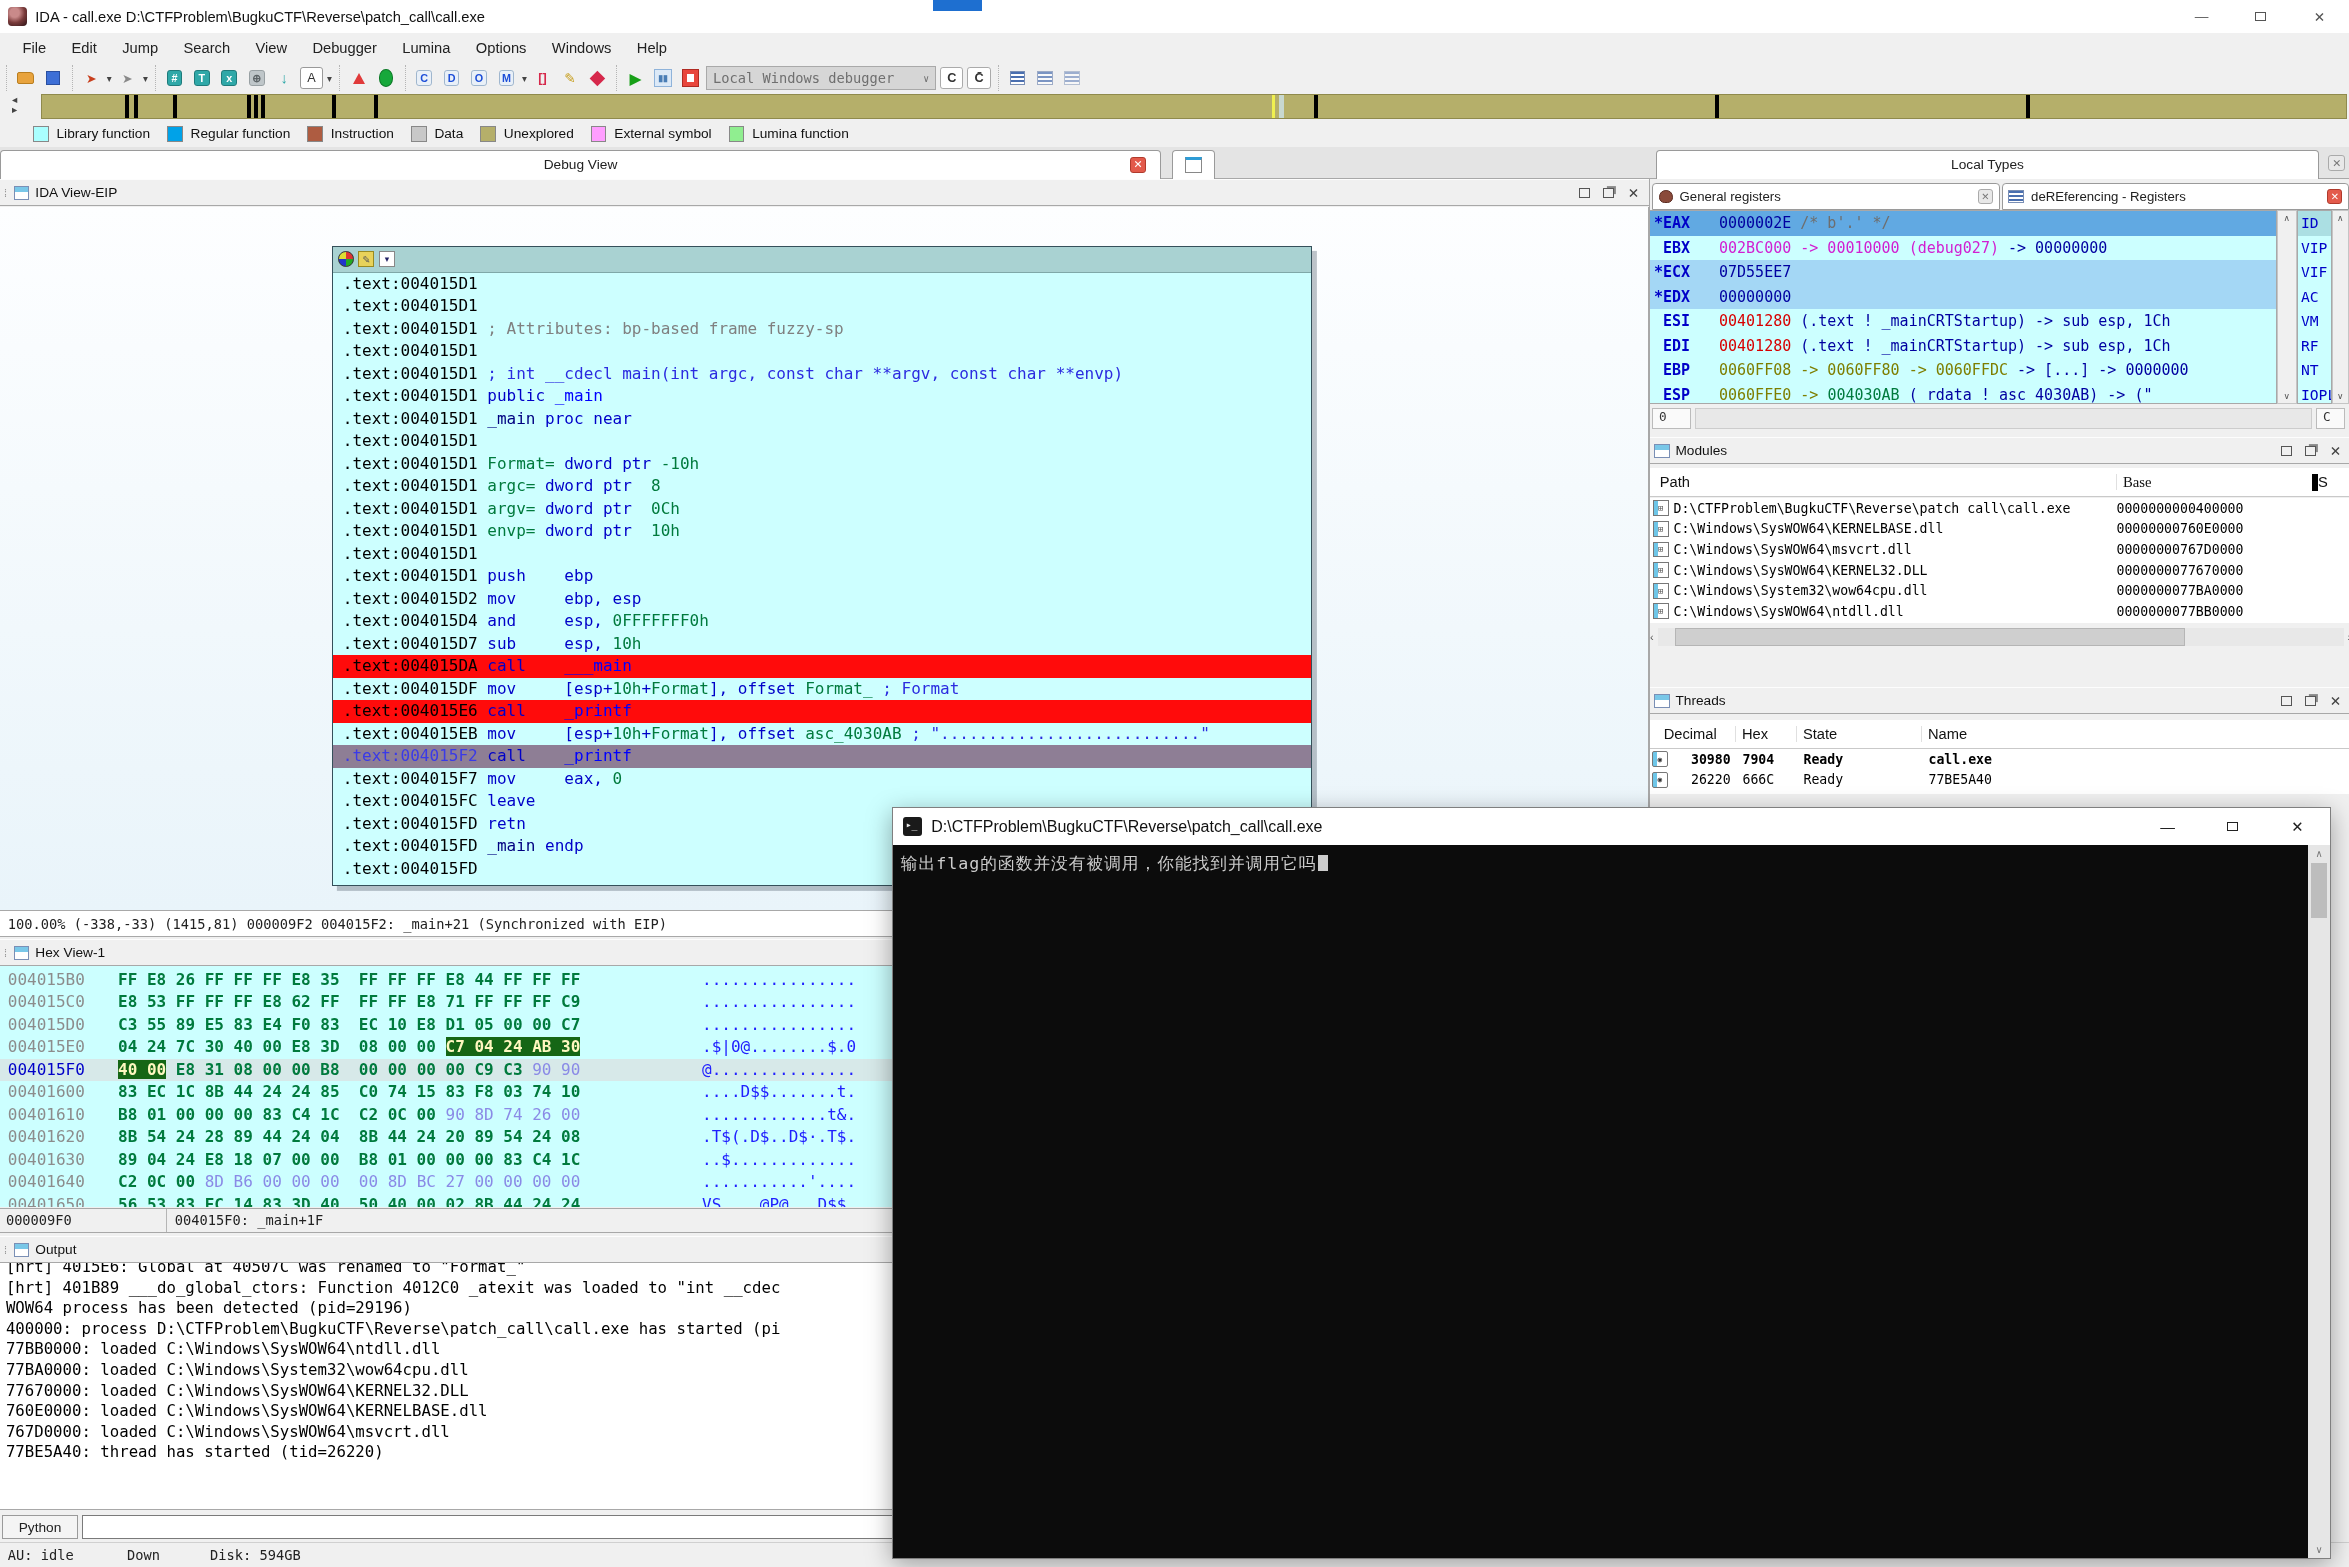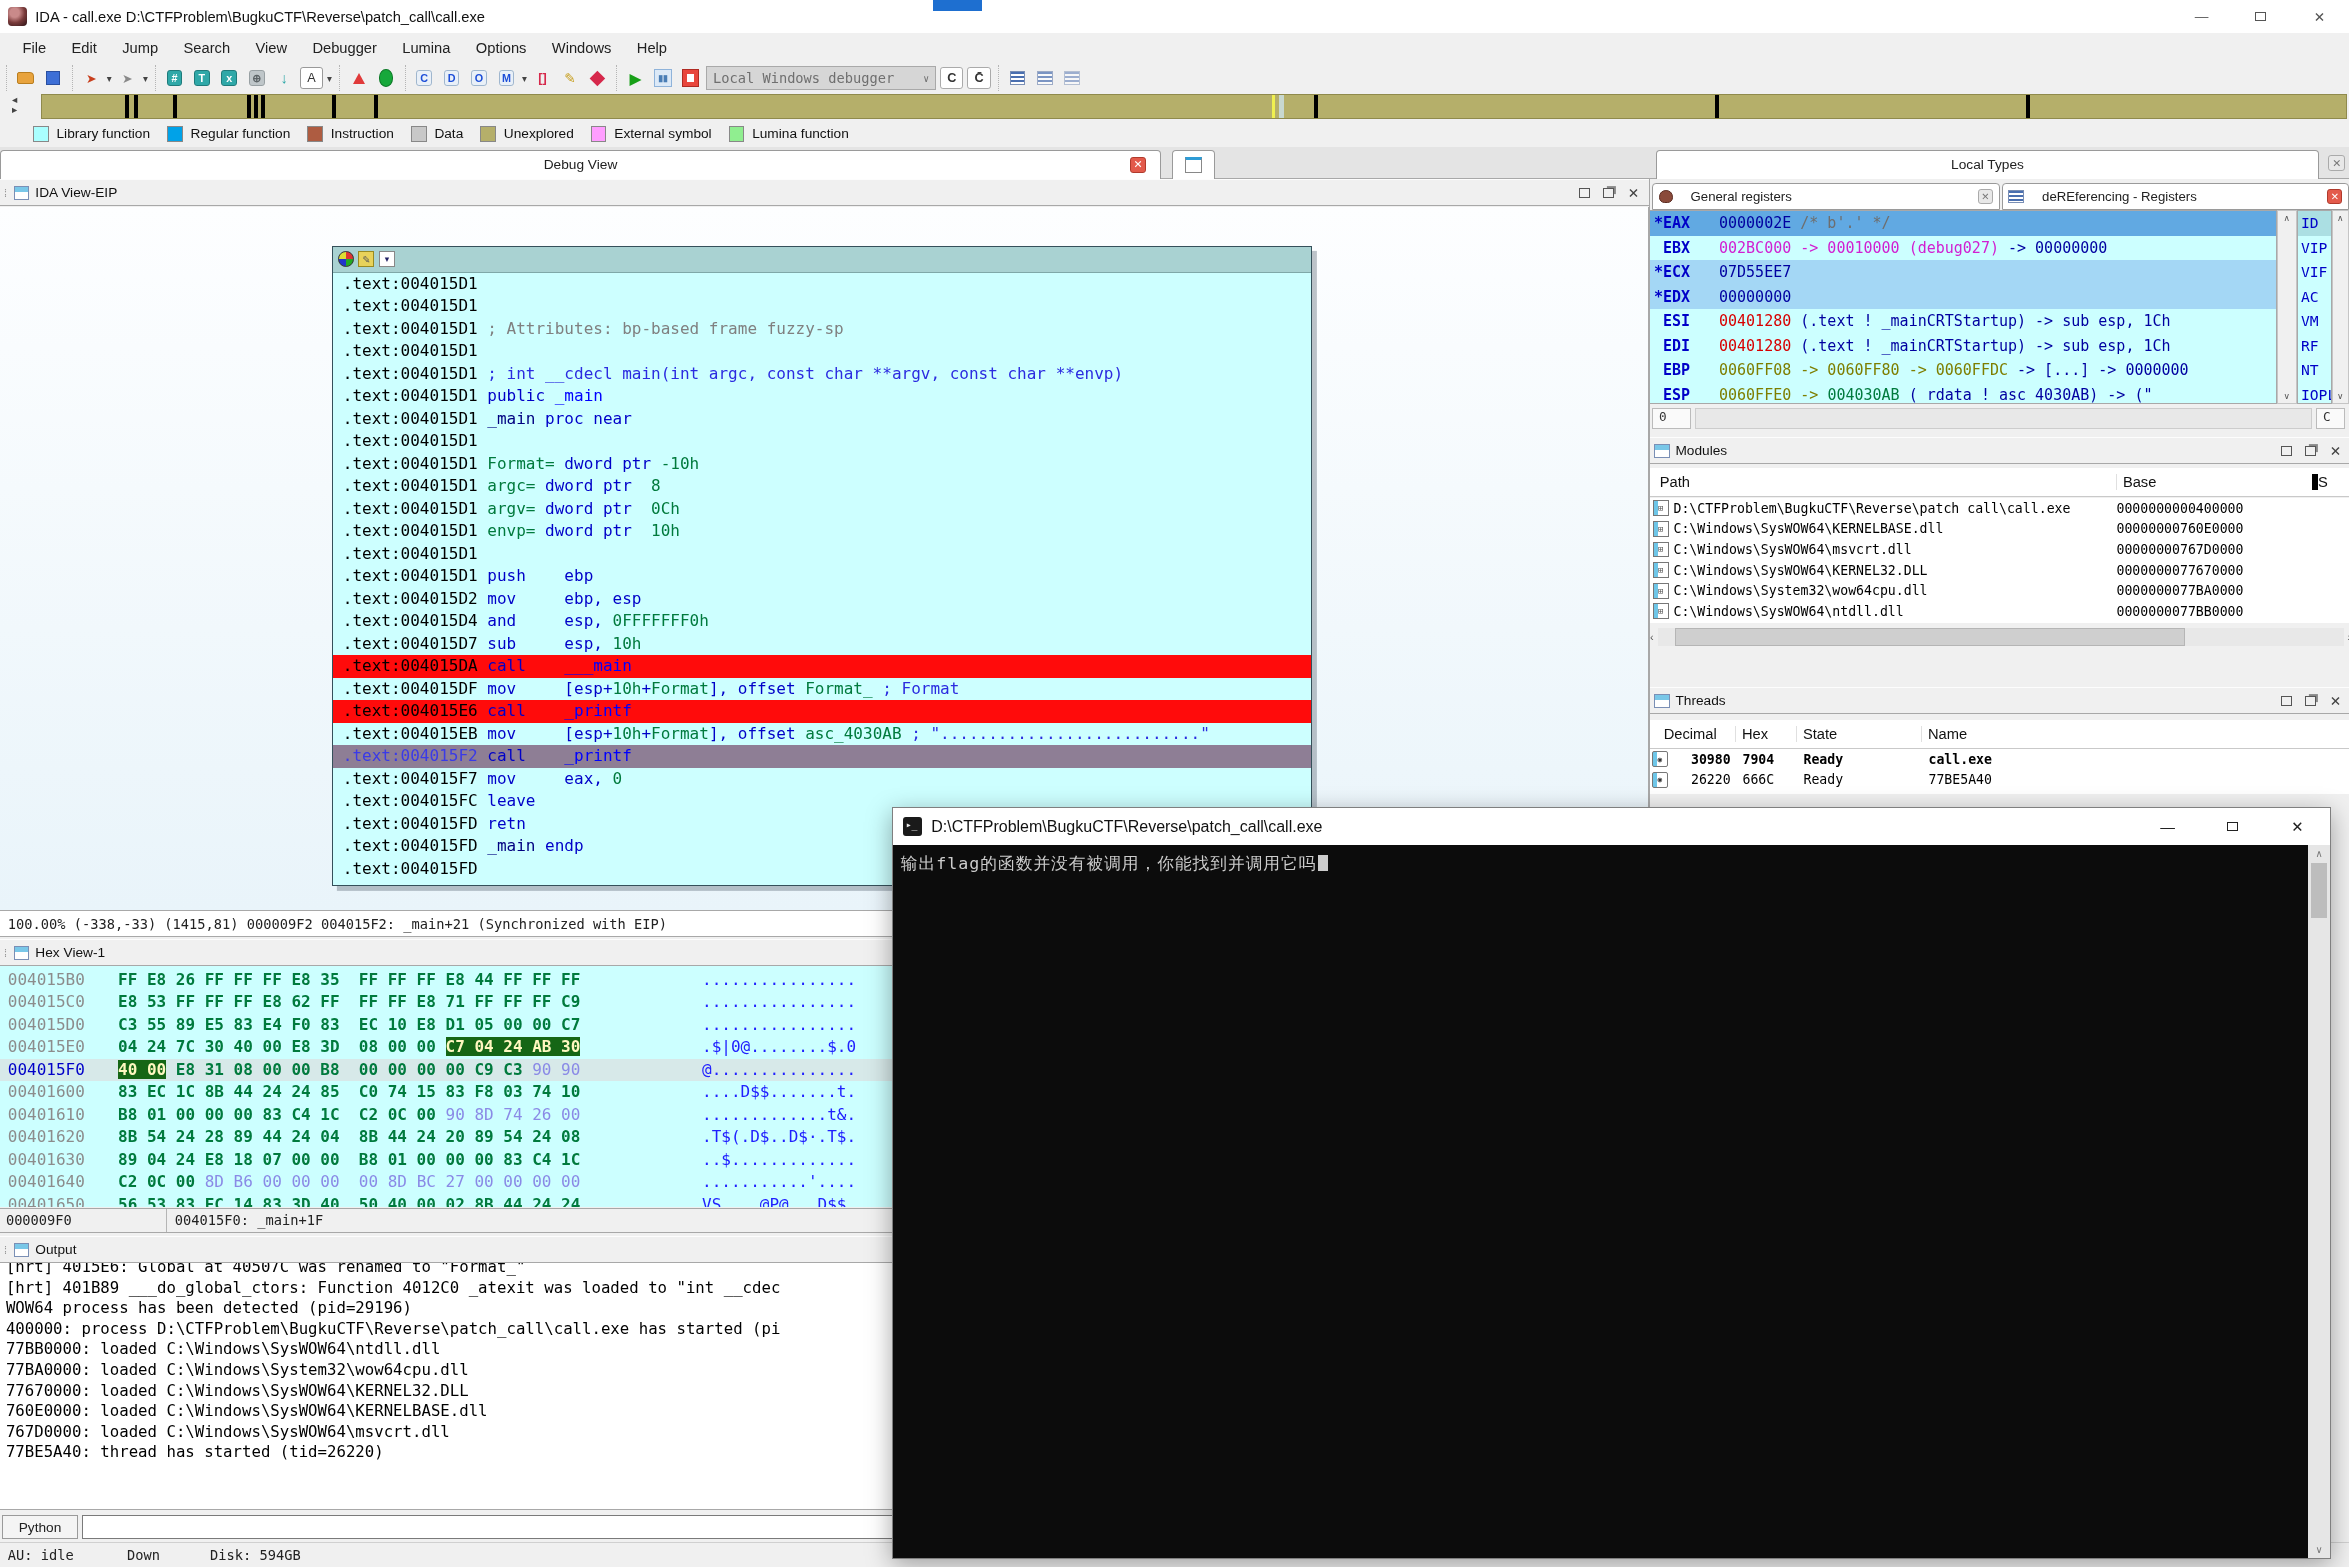--- a/index.html
+++ b/index.html
@@ -112,21 +112,21 @@
   #python-input { flex:1; height:24.5px; border:1px solid #7A7A7A; background:#fff; margin-right:2px; font-size:13.7px; padding:0 3.9px; font-family:"DejaVu Sans Mono",monospace;}
 
   #statusbar { position:absolute; left:0; top:1542px; width:2349px; height:25.5px; background:#F0F0F0; border-top:1px solid #D0D0D0; display:flex; align-items:center; font-family:"DejaVu Sans Mono",monospace; font-size:13.7px; color:#222; }
   #statusbar .s1 { padding-left:7.8px; width:127px; }
   #statusbar .s2 { width:83px; }
   #statusbar .s3 { width:196px; }
 
   
   #rightcol { position:absolute; left:1649px; top:179px; width:701px; height:1362px; background:#F0F0F0; border-left:1px solid #A8A8A8; }
   #regtabs { position:absolute; left:2px; top:3.9px; width:697px; height:27.4px; display:flex; gap:2px; }
-  .regtab { flex:1; background:#FFFFFF; border:1px solid #9A9A9A; border-radius:3.9px 3.9px 0 0; display:flex; align-items:center; font-size:13.2px; padding:0 5.9px; gap:18px; color:#222; }
+  .regtab { flex:1; background:#FFFFFF; border:1px solid #9A9A9A; border-radius:3.9px 3.9px 0 0; display:flex; align-items:center; font-size:13.2px; padding:0 5.9px; gap:7px; color:#222; }
   .regtab .closex { margin-left:auto; width:14.7px; height:14.7px; font-size:9.8px; }
   .bug { width:13.7px; height:13.7px; border-radius:50% 50% 40% 40%; background:#8A4A3A; border:1px solid #5A2A20; }
   #registers { position:absolute; left:0; top:31px; width:627px; height:194px; background:#CCFFFF; overflow:hidden; border:1px solid #A8A8A8; border-left:none; }
   .rrow { height:24.5px; display:flex; font-family:"DejaVu Sans Mono",monospace; font-size:15px; line-height:24.5px; white-space:pre; }
   .rrow.sel1 { background:#61A9E2; }
   .rrow.sel2 { background:#A4D7F5; }
   .rname { width:69px; color:#0000C8; font-weight:bold; padding-left:3.9px; }
   .navy { color:#0000A0; } .mag { color:#D11FD1; } .redc { color:#D80000; } .olv { color:#7E7E00; } .grn { color:#007A3D; } .gryc { color:#6E6E6E; }
   #regvscroll { position:absolute; left:627px; top:31px; width:19.6px; height:194px; background:#F0F0F0; border:1px solid #C5C5C5; font-size:8.8px; color:#555; display:flex; flex-direction:column; justify-content:space-between; align-items:center; padding:2px 0; }
   #flagcol { position:absolute; left:647px; top:31px; width:35px; height:194px; background:#CCFFFF; border:1px solid #A8A8A8; overflow:hidden; }
@@ -134,21 +134,21 @@
   .flag.hl { background:#ABDFE3; }
   #flagscroll { position:absolute; left:682px; top:31px; width:16.7px; height:194px; background:#F0F0F0; border:1px solid #C5C5C5; font-size:8.8px; color:#555; display:flex; flex-direction:column; justify-content:space-between; align-items:center; padding:2px 0;}
   #reghscroll { position:absolute; left:0; top:227px; width:699px; height:24.5px; background:#F0F0F0; display:flex; align-items:center; font-family:"DejaVu Sans Mono",monospace; font-size:12.7px; color:#333; }
   #reghscroll .zbox { width:39px; height:20.6px; background:#FAFAFA; border:1px solid #BBB; padding-left:5.9px; margin-left:2px; }
   #reghscroll .track { flex:1; height:20.6px; background:#E8E8E8; border:1px solid #CCC; margin:0 3.9px; }
   #reghscroll .cbox { width:29px; height:20.6px; background:#FAFAFA; border:1px solid #BBB; padding-left:5.9px; margin-right:3.9px; }
 
   #modules-bar { position:absolute; left:0; top:258px; width:701px; height:27.4px; }
   #modules-head { position:absolute; left:0; top:289px; width:701px; height:29px; background:#FFF; border-bottom:1px solid #C9C9C9; display:flex; font-size:14.7px; color:#111; align-items:center; }
   #modules-head .c1 { padding-left:9.8px; width:467px; border-right:1px solid #E0E0E0; }
-  #modules-head .c2 { width:201px; padding-left:5.9px; border-right:6px solid #000000;}
+  #modules-head .c2 { width:201px; padding-left:5.9px; border-right:6px solid #000000;font-family:Liberation Serif, serif;}
   #modules-rows { position:absolute; left:0; top:319px; width:701px; height:125px; background:#FFF; overflow:hidden; }
   .mrow { height:20.6px; display:flex; align-items:center; font-family:"DejaVu Sans Mono",monospace; font-size:13.2px; color:#000; white-space:pre; }
   .micon { width:15.7px; height:15.7px; margin:0 4.9px 0 2.9px; border:1px solid #777; background:linear-gradient(90deg,#6EC6E8 0 3.9px,#fff 3.9px); display:flex; align-items:center; justify-content:center; font-size:8.8px; color:#555; flex:none;}
   .mpath { width:443px; overflow:hidden; }
   .mbase { width:206px; }
   #modules-hscroll { position:absolute; left:0; top:446px; width:701px; height:23.5px; background:#F0F0F0; display:flex; align-items:center; color:#555; font-size:10.8px; }
   #modules-hscroll .track { flex:1; height:17.6px; background:#E8E8E8; margin:0 3.9px; position:relative; }
   #modules-hscroll .thumb { position:absolute; left:17.6px; top:0; width:510px; height:17.6px; background:#CFCFCF; border:1px solid #B5B5B5; }
 
   #threads-bar { position:absolute; left:0; top:508px; width:701px; height:27.4px; }

